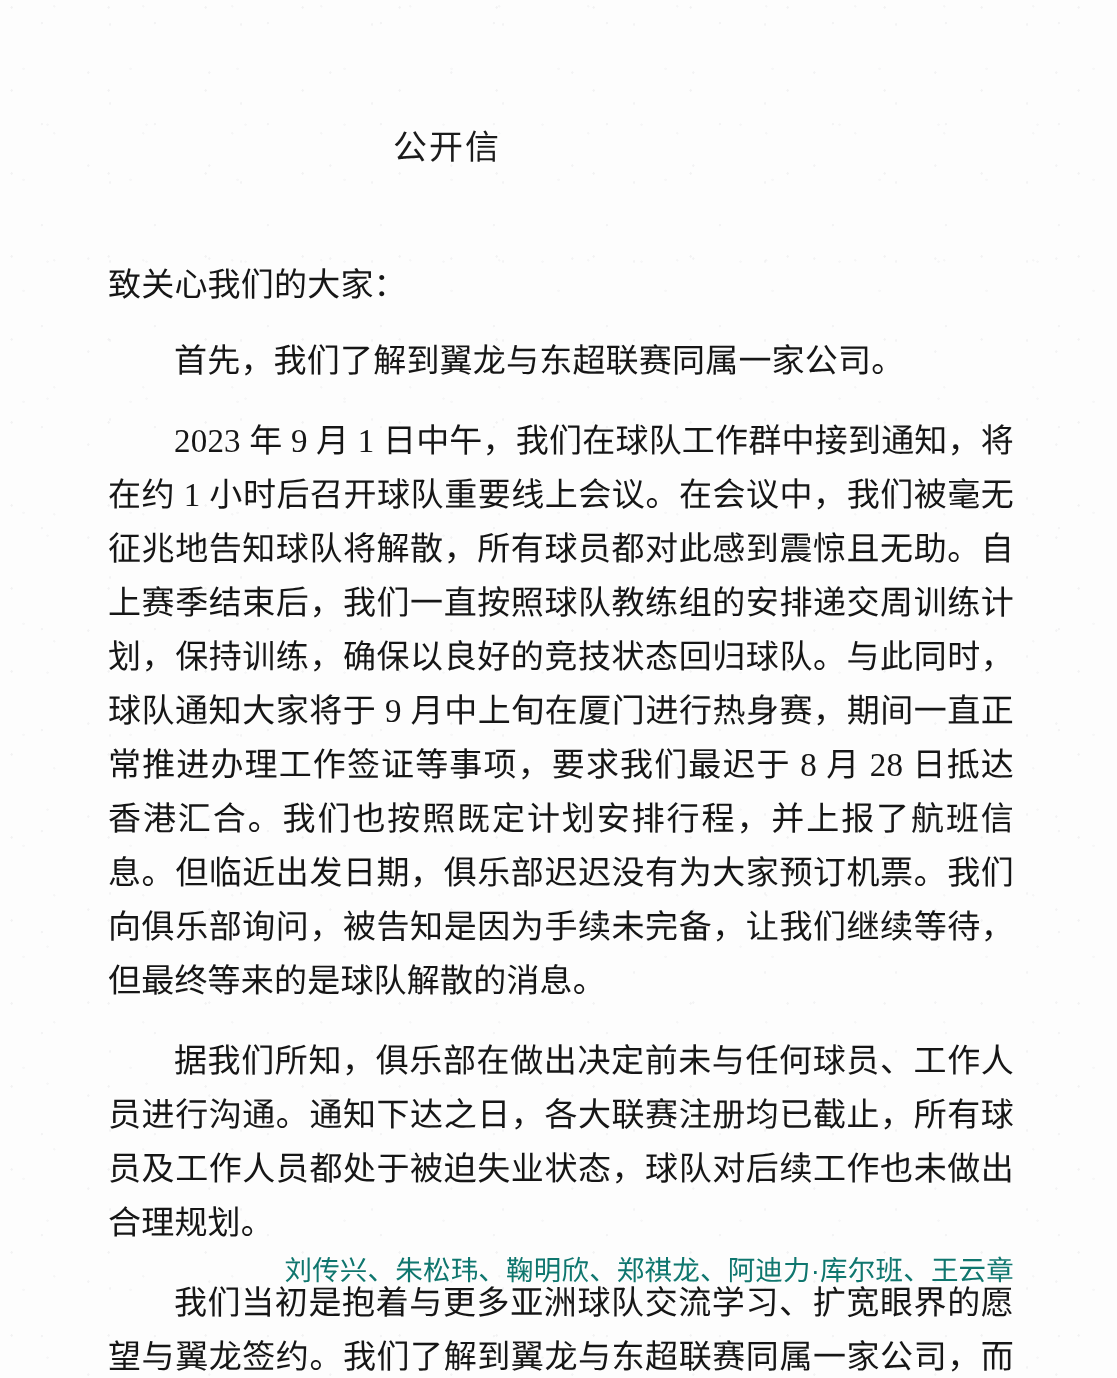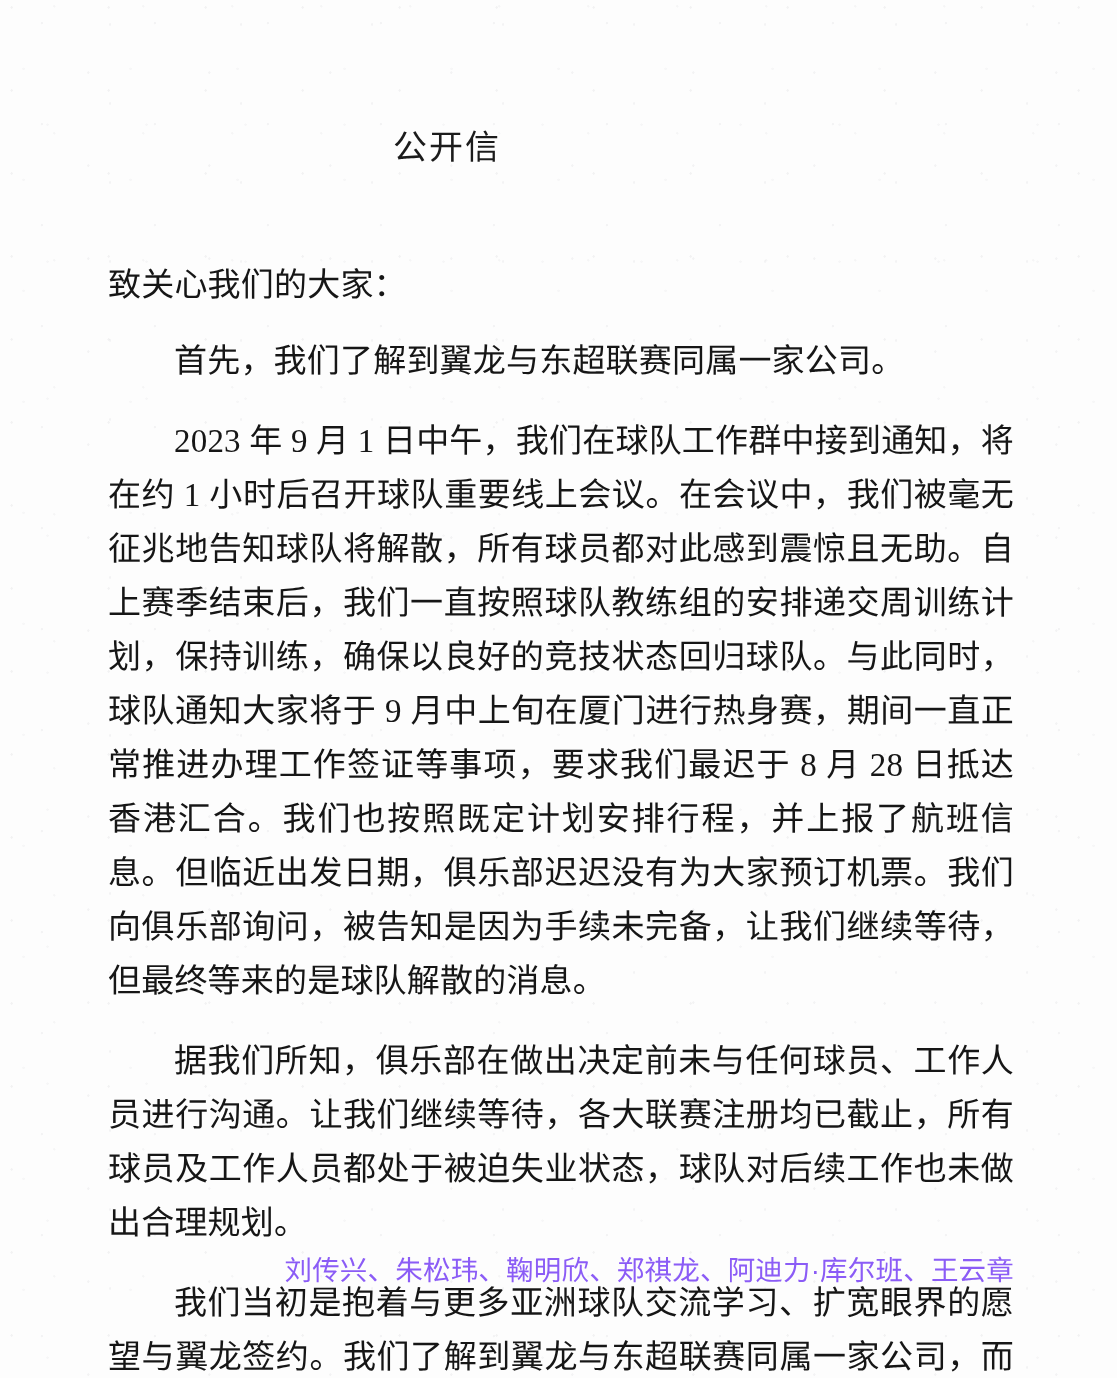--- a/index.html
+++ b/index.html
@@ -91,42 +91,42 @@
   }
 
   .signature {
     position: absolute;
     top: 1248px;
     left: 108px;
     width: 906px;
     text-align: right;
     font-size: 27.5px;
     line-height: 46px;
-    color: #8b5cf6;
+    color: #0f766e;
     letter-spacing: 0.2px;
   }
 </style>
 </head>
 <body>
 
 <div class="paper-grain"></div>
 
 <div class="page">
 
   <div class="doc-title">公开信</div>
 
   <div class="body-col">
 
     <p class="para salutation">致关心我们的大家：</p>
 
     <p class="para indent">首先，我们了解到翼龙与东超联赛同属一家公司。</p>
 
     <p class="para indent gap-lg">2023 年 9 月 1 日中午，我们在球队工作群中接到通知，将在约 1 小时后召开球队重要线上会议。在会议中，我们被毫无征兆地告知球队将解散，所有球员都对此感到震惊且无助。自上赛季结束后，我们一直按照球队教练组的安排递交周训练计划，保持训练，确保以良好的竞技状态回归球队。与此同时，球队通知大家将于 9 月中上旬在厦门进行热身赛，期间一直正常推进办理工作签证等事项，要求我们最迟于 8 月 28 日抵达香港汇合。我们也按照既定计划安排行程，并上报了航班信息。但临近出发日期，俱乐部迟迟没有为大家预订机票。我们向俱乐部询问，被告知是因为手续未完备，让我们继续等待，但最终等来的是球队解散的消息。</p>
 
-    <p class="para indent gap-lg">据我们所知，俱乐部在做出决定前未与任何球员、工作人员进行沟通。让我们继续等待，各大联赛注册均已截止，所有球员及工作人员都处于被迫失业状态，球队对后续工作也未做出合理规划。</p>
+    <p class="para indent gap-lg">据我们所知，俱乐部在做出决定前未与任何球员、工作人员进行沟通。通知下达之日，各大联赛注册均已截止，所有球员及工作人员都处于被迫失业状态，球队对后续工作也未做出合理规划。</p>
 
     <p class="para indent gap-lg">我们当初是抱着与更多亚洲球队交流学习、扩宽眼界的愿望与翼龙签约。我们了解到翼龙与东超联赛同属一家公司，而这家公司获得了国际篮联的认证。此外，我们一直被告知翼龙是注册在香港的球队，直到最近才通过媒体报道发现该球队注册地并非在香港。</p>
 
     <p class="para indent gap-lg">由于东超公司的刻意隐瞒及误导，导致全体运动员的合法权益受到侵害，对此，我们将寻求法律手段，坚决捍卫自身合法权益，并希望能够尽快回归职业赛场。</p>
 
   </div>
 
   <div class="signature">刘传兴、朱松玮、鞠明欣、郑祺龙、阿迪力·库尔班、王云章</div>
 
 </div>

